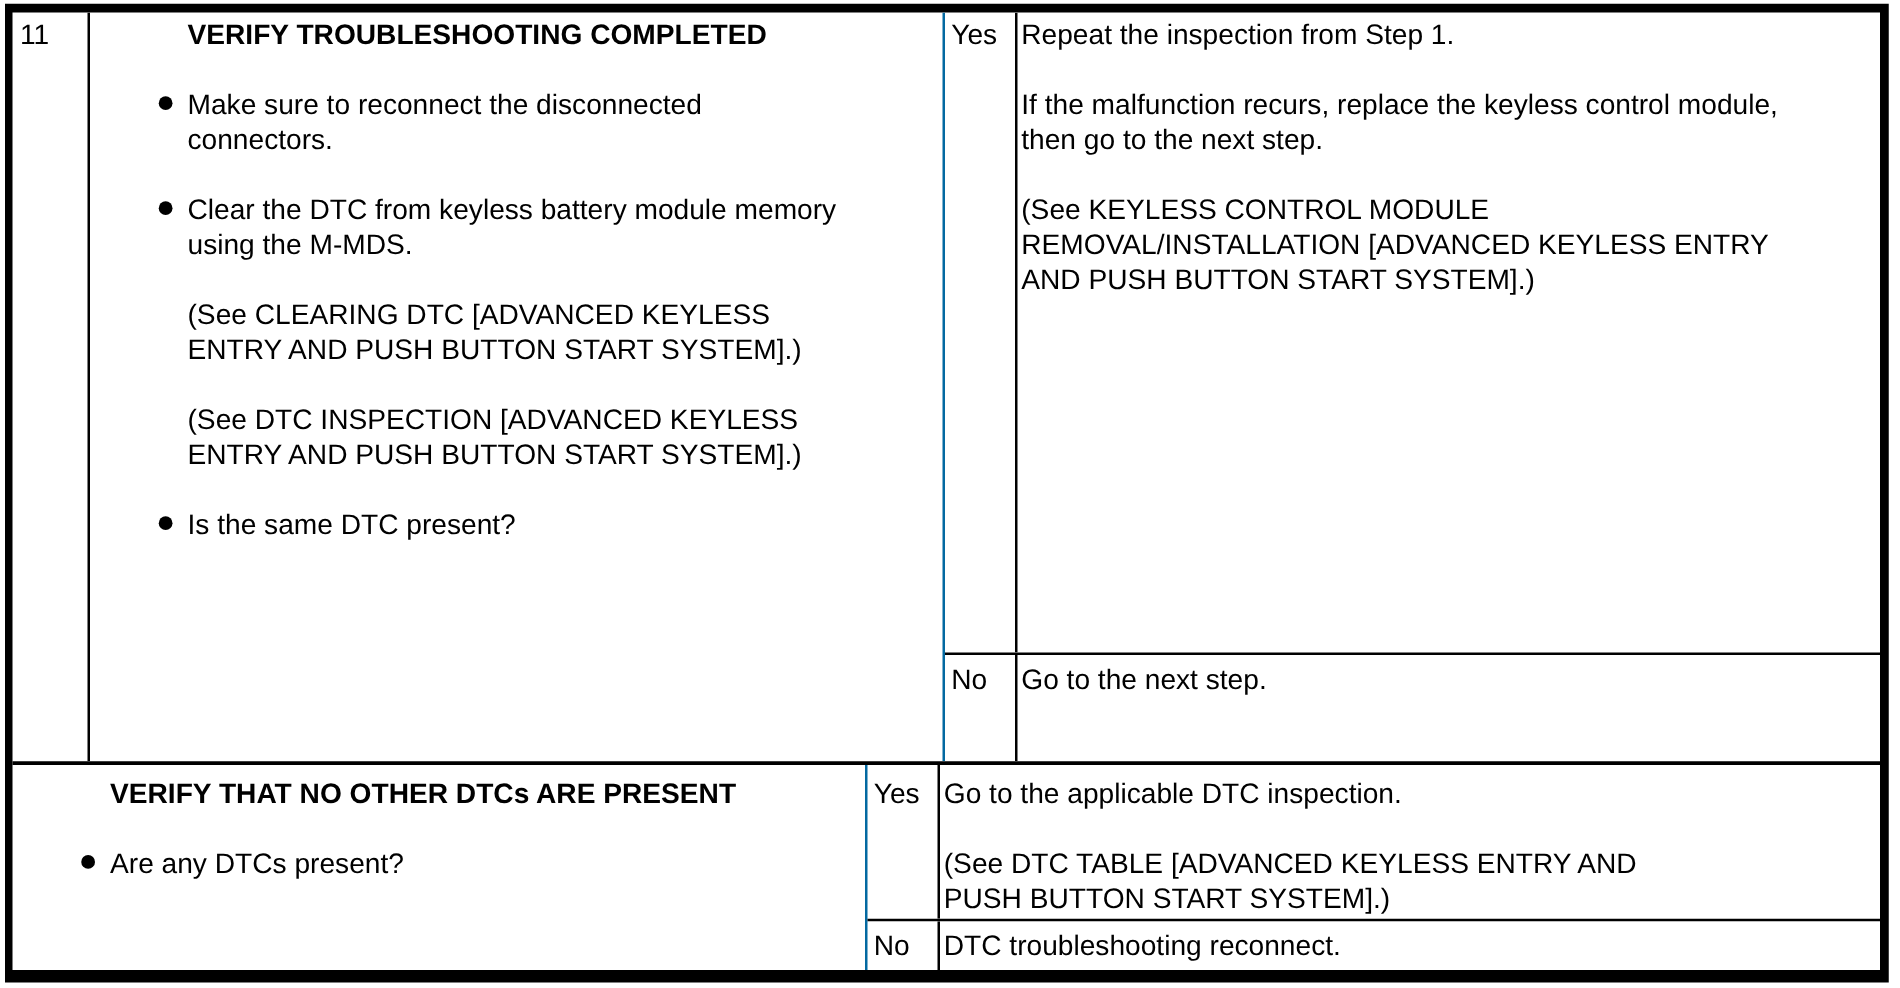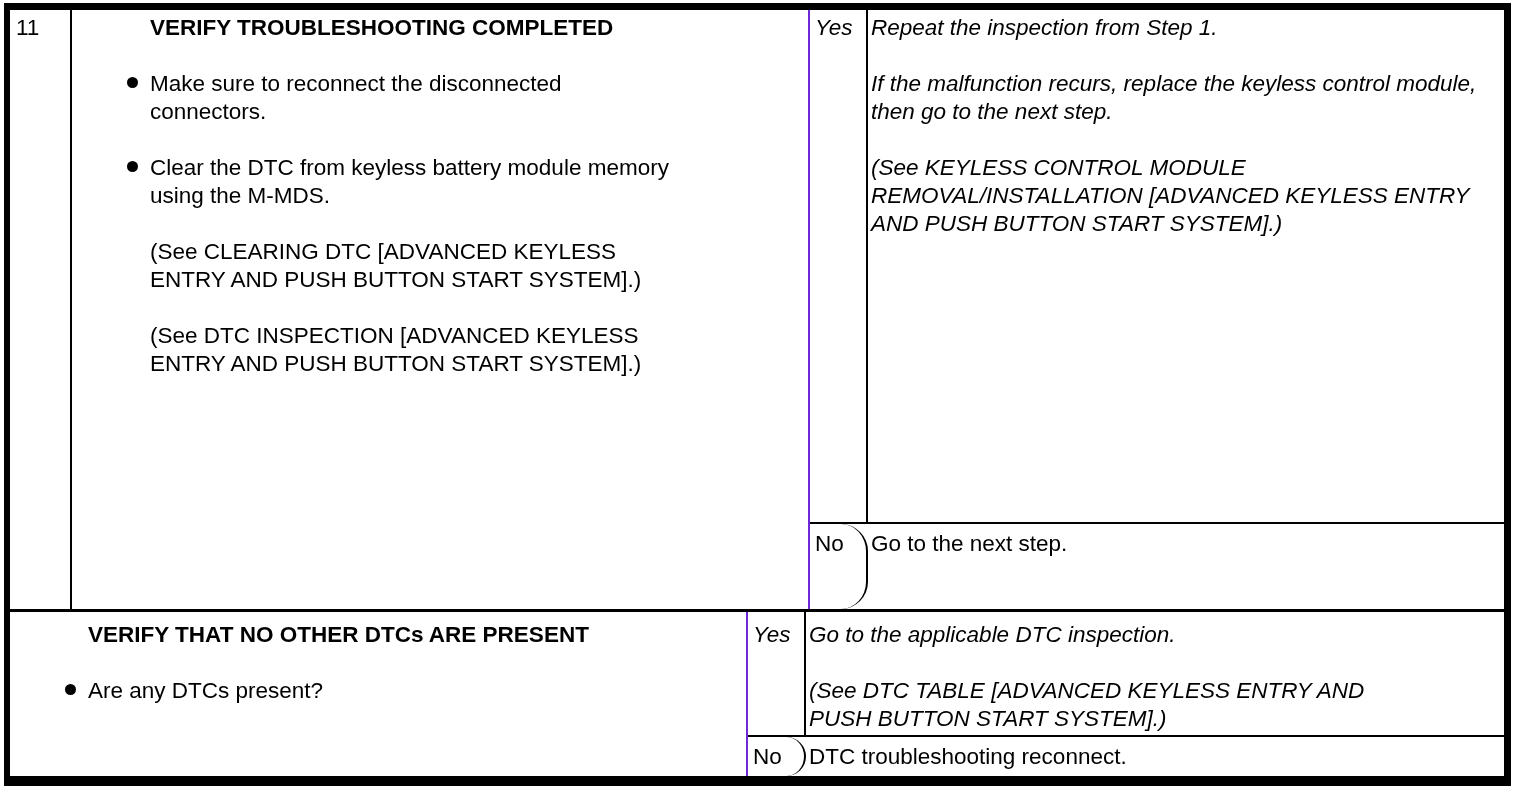--- a/index.html
+++ b/index.html
@@ -46,23 +46,23 @@
     font-size: 22.5px;
     line-height: 28px;
   }
   .step-cell {
     width: 62px;
     flex: none;
     border-right: 2px solid #000000;
     padding: 4px 4px 0 6px;
   }
   .insp-cell {
-    width: 738px;
+    width: 684px;
     flex: none;
-    border-right: 2px solid #6d28d9;
+    border-right: 2px solid #0369a1;
     padding: 4px 0 0 0;
     overflow: hidden;
   }
   .action-body {
     padding-left: 78px;
     padding-right: 8px;
   }
   .insp-heading {
     font-weight: bold;
     margin: 0;
@@ -90,37 +90,36 @@
     min-width: 0;
   }
   .outcome {
     display: flex;
     box-sizing: border-box;
     overflow: hidden;
   }
   .outcome.yes-row {
     border-bottom: 2px solid #000000;
     flex: none;
-    font-style: italic;
   }
   .row-a .outcome.yes-row { height: 514px; }
   .row-b .outcome.yes-row { height: 125px; }
   .outcome.no-row { flex: 1; }
   .verdict-cell {
     width: 58px;
     flex: none;
     border-right: 2px solid #000000;
     padding: 4px 0 0 5px;
   }
   .result-cell {
     flex: 1;
     padding: 4px 16px 0 3px;
   }
   .no-row .verdict-cell,
-  .no-row .result-cell { padding-top: 6px; border-radius: 27px; }
+  .no-row .result-cell { padding-top: 6px; }
   .row-b .step-cell,
   .row-b .insp-cell,
   .row-b .yes-row .verdict-cell,
   .row-b .yes-row .result-cell { padding-top: 9px; }
   .row-b .no-row .verdict-cell,
   .row-b .no-row .result-cell { padding-top: 6px; }
 </style>
 </head>
 <body>
 
@@ -132,20 +131,21 @@
       <div class="action-body">
         <p class="insp-heading">VERIFY TROUBLESHOOTING COMPLETED</p>
         <div class="block bullet"><span class="dot"></span><span class="btext">Make sure to reconnect the disconnected
 connectors.</span></div>
         <div class="block bullet"><span class="dot"></span><span class="btext">Clear the DTC from keyless battery module memory
 using the M-MDS.</span></div>
         <div class="block note"><span class="btext">(See CLEARING DTC [ADVANCED KEYLESS
 ENTRY AND PUSH BUTTON START SYSTEM].)</span></div>
         <div class="block note"><span class="btext">(See DTC INSPECTION [ADVANCED KEYLESS
 ENTRY AND PUSH BUTTON START SYSTEM].)</span></div>
+        <div class="block bullet"><span class="dot"></span><span class="btext">Is the same DTC present?</span></div>
       </div>
     </div>
     <div class="outcomes">
       <div class="outcome yes-row">
         <div class="cell verdict-cell">Yes</div>
         <div class="cell result-cell"><span class="rtext">Repeat the inspection from Step 1.
 
 If the malfunction recurs, replace the keyless control module,
 then go to the next step.
 

